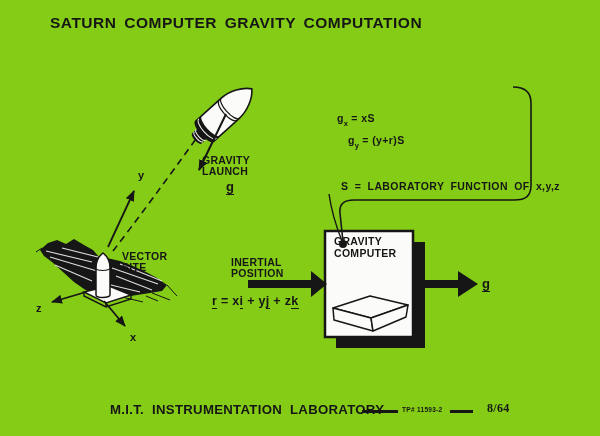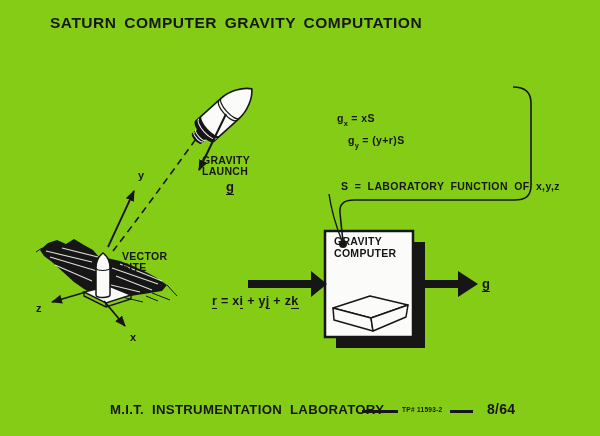--- a/index.html
+++ b/index.html
@@ -134,32 +134,36 @@
 
   <div class="abs t-lbl" style="left:122px;top:251px;width:54px;">
     <div>VECTOR</div>
     <div>SITE</div>
   </div>
 
   <div class="abs t-axis" style="left:138px;top:169px;">y</div>
   <div class="abs t-axis" style="left:36px;top:302px;">z</div>
   <div class="abs t-axis" style="left:130px;top:331px;">x</div>
 
+  <div class="abs t-lbl t-lbl-left" style="left:231px;top:257px;">
+    <div>INERTIAL</div>
+    <div>POSITION</div>
+  </div>
   <div class="abs t-vec" style="left:212px;top:294px;">
     <span class="u">r</span><span> = x</span><span class="u">i</span><span> + y</span><span class="u">j</span><span> + z</span><span class="u">k</span>
   </div>
 
   <div class="abs t-lbl" style="left:334px;top:236px;width:78px;line-height:11.5px;">
     <div>GRAVITY</div>
     <div>COMPUTER</div>
   </div>
 
   <div class="abs" style="left:482px;top:274px;">
     <span class="gsym">g</span>
   </div>
 
   <div class="abs t-footer" style="left:110px;top:402px;">M.I.T. INSTRUMENTATION LABORATORY</div>
   <div class="abs rule" style="left:362px;top:410px;width:36px;"></div>
   <div class="abs t-tp" style="left:402px;top:406px;">TP# 11593-2</div>
   <div class="abs rule" style="left:450px;top:410px;width:23px;"></div>
-  <div class="abs t-footer" style="left:487px;top:401px;font-size:14px;">8/64</div>
+  <div class="abs t-footer" style="left:487px;top:401px;font-size:12px;font-family:Liberation Serif, serif;">8/64</div>
 
 </div>
 
 </body></html>

